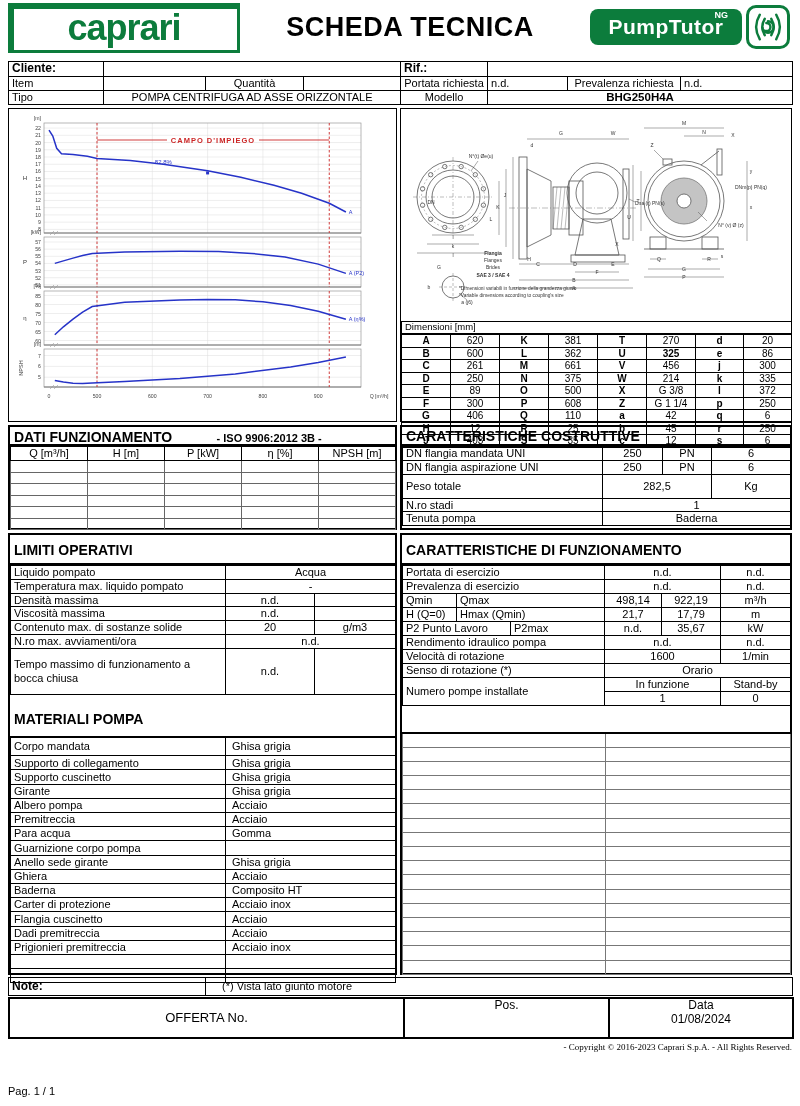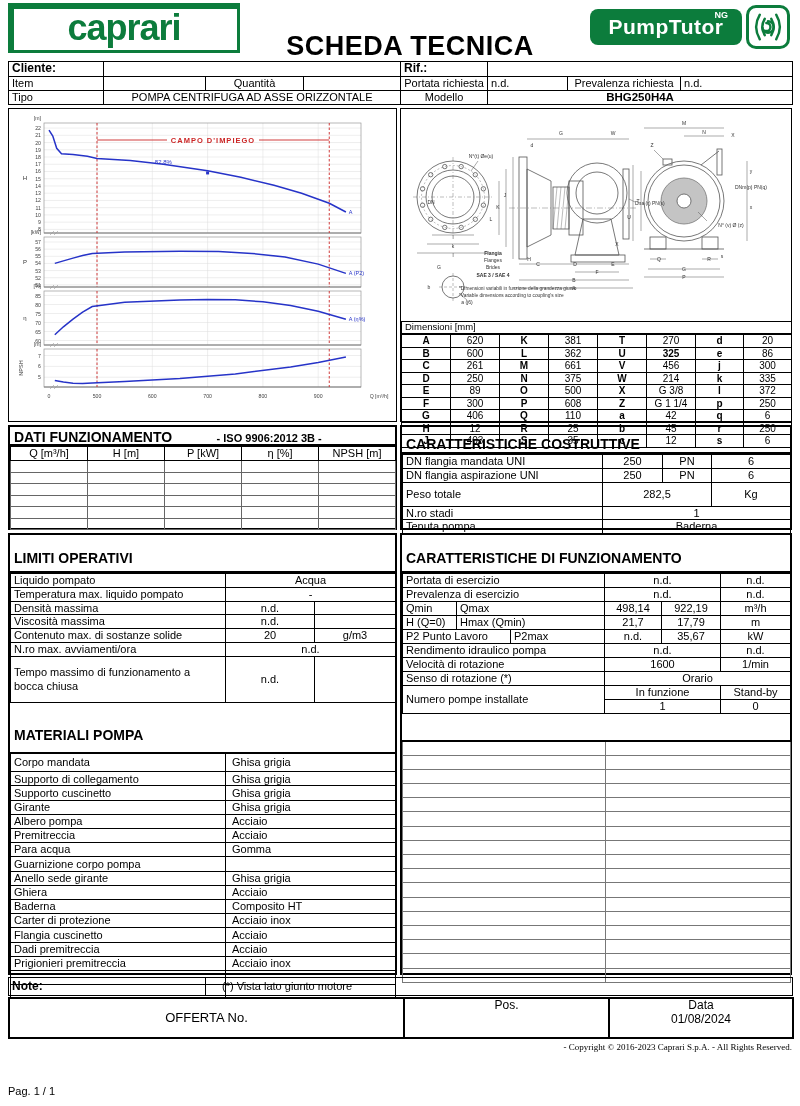--- a/index.html
+++ b/index.html
@@ -4,28 +4,28 @@
 <style>
   html,body{margin:0;padding:0;background:#fff;}
   body{width:800px;height:1106px;position:relative;font-family:"Liberation Sans",sans-serif;color:#000;}
   .abs{position:absolute;}
   table{border-collapse:collapse;table-layout:fixed;}
   td{padding:0 3px;font-size:11px;line-height:1.15;overflow:hidden;white-space:nowrap;border:1px solid #000;vertical-align:middle;}
   .c{text-align:center;} .b{font-weight:bold;}
   
   .caprari-box{left:8px;top:3px;width:226px;height:44px;border:3px solid #0c7c3c;display:flex;align-items:center;justify-content:center;box-shadow:2px 2px 0 #fff, 3px 3px 0 #0c7c3c inset;}
   .caprari-box span{color:#0c7c3c;font-weight:bold;font-size:36px;letter-spacing:-1px;line-height:1;}
-  .sheet-title{left:240px;top:12px;width:340px;text-align:center;font-size:27px;font-weight:bold;letter-spacing:.5px;margin-top:19px;}
+  .sheet-title{left:240px;top:12px;width:340px;text-align:center;font-size:27px;font-weight:bold;letter-spacing:.5px;}
   .pt-wrap{left:590px;top:4px;width:204px;height:46px;display:flex;align-items:center;gap:4px;}
   .pt-rect{position:relative;background:#0c7c3c;border-radius:8px;width:152px;height:36px;display:flex;align-items:center;justify-content:center;}
   .pt-rect .pt-text{color:#fff;font-weight:bold;font-size:21px;letter-spacing:.5px;}
   .pt-rect .pt-ng{position:absolute;top:1px;right:14px;color:#fff;font-weight:bold;font-size:9px;}
   .pt-swirl{width:44px;height:44px;border:3px solid #0c7c3c;border-radius:10px;box-sizing:border-box;display:flex;align-items:center;justify-content:center;background:#fff;}
   
-  .sec-title{font-size:14px;font-weight:bold;margin-top:8px;}
+  .sec-title{font-size:14px;font-weight:bold;}
   .copyright{font-family:"Liberation Serif",serif;font-size:9px;text-align:right;}
   .pag{font-size:11px;}
   svg text{font-family:"Liberation Sans",sans-serif;}
   .box1{border:1px solid #000;}
   .box2{border:2px solid #000;}
 </style>
 </head>
 <body>
 
 <div class="abs caprari-box">

